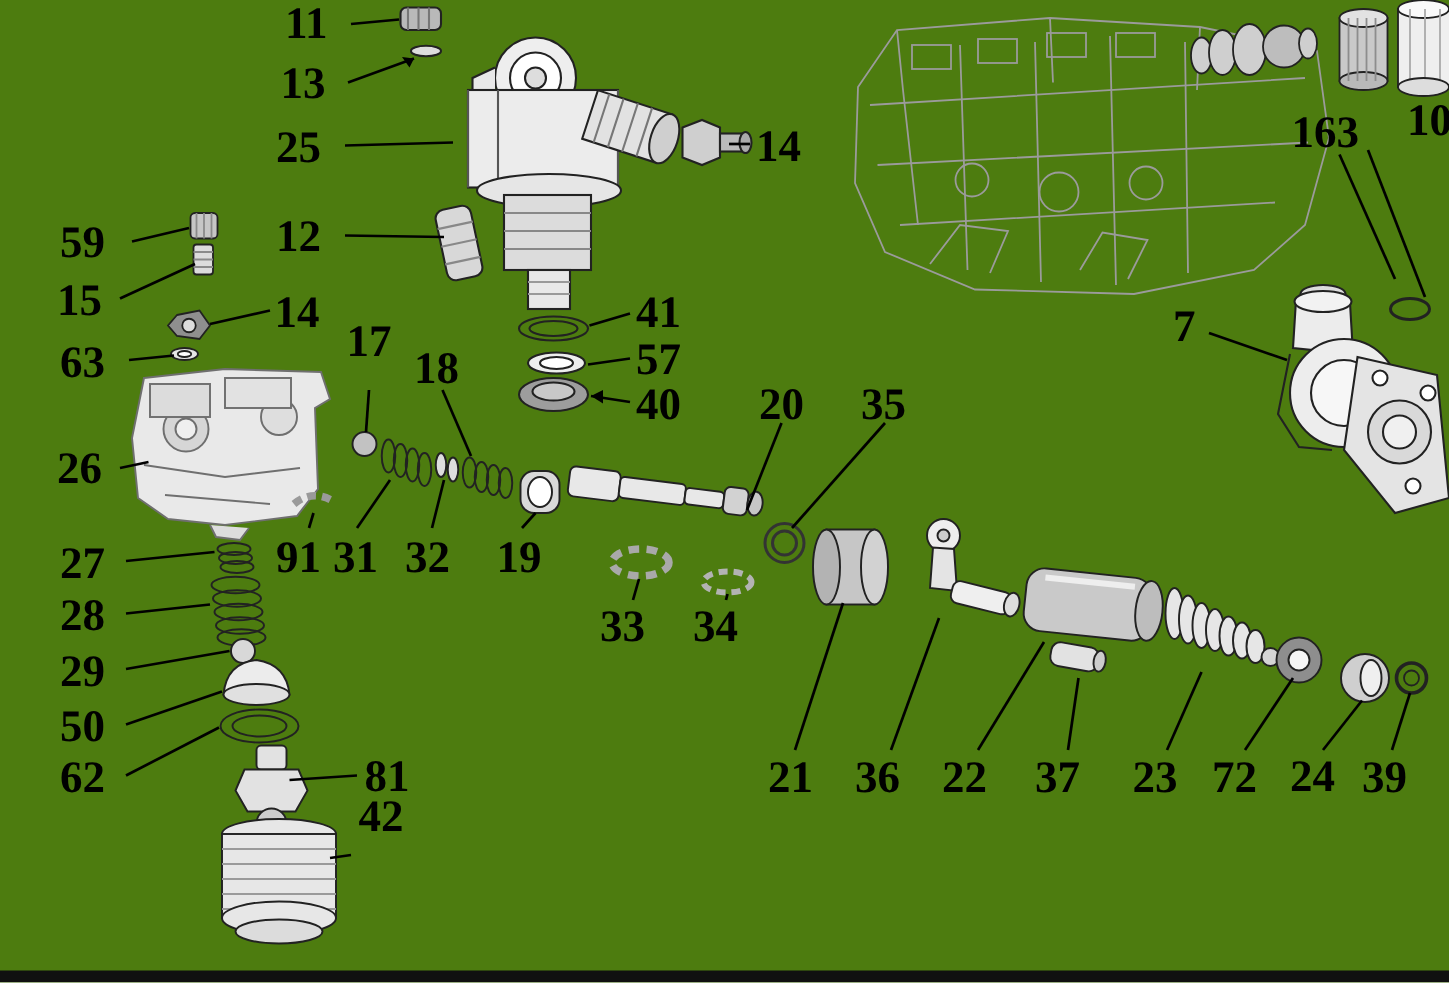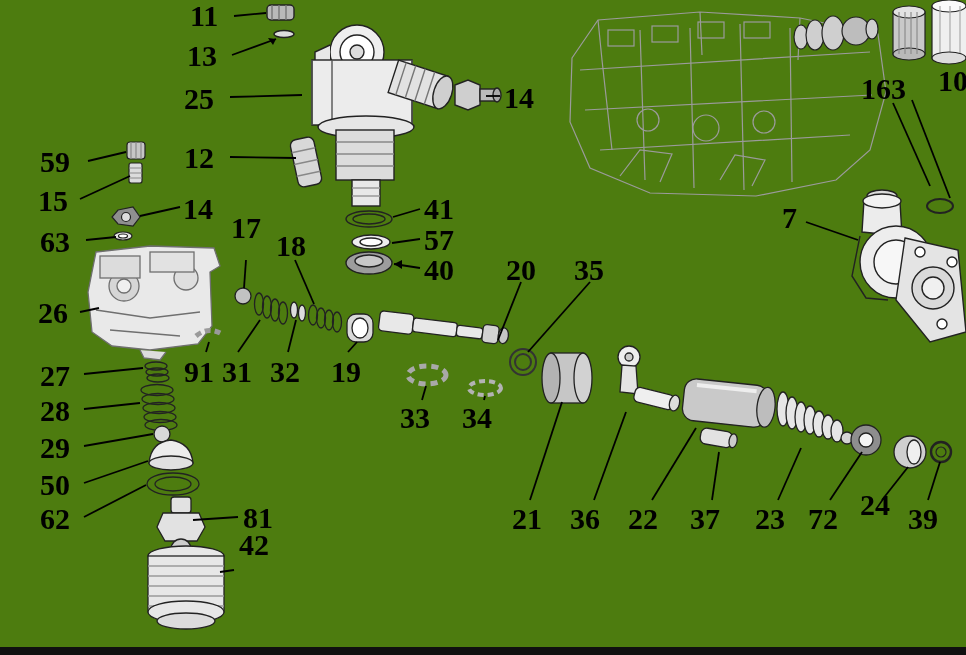--- a/index.html
+++ b/index.html
@@ -349,17 +349,17 @@
   <div class="lbl" style="left:40px;top:470px">50</div>
   <div class="lbl" style="left:40px;top:504px">62</div>
   <div class="lbl" style="left:243px;top:503px">81</div>
   <div class="lbl" style="left:239px;top:530px">42</div>
   <div class="lbl" style="left:512px;top:504px">21</div>
   <div class="lbl" style="left:570px;top:504px">36</div>
   <div class="lbl" style="left:628px;top:504px">22</div>
   <div class="lbl" style="left:690px;top:504px">37</div>
   <div class="lbl" style="left:755px;top:504px">23</div>
   <div class="lbl" style="left:808px;top:504px">72</div>
-  <div class="lbl" style="left:860px;top:490px">24</div>
+  <div class="lbl" style="left:860px;top:503px">24</div>
   <div class="lbl" style="left:908px;top:504px">39</div>
 
   <div class="bottom-bar"></div>
 </div>
 
 </body></html>

